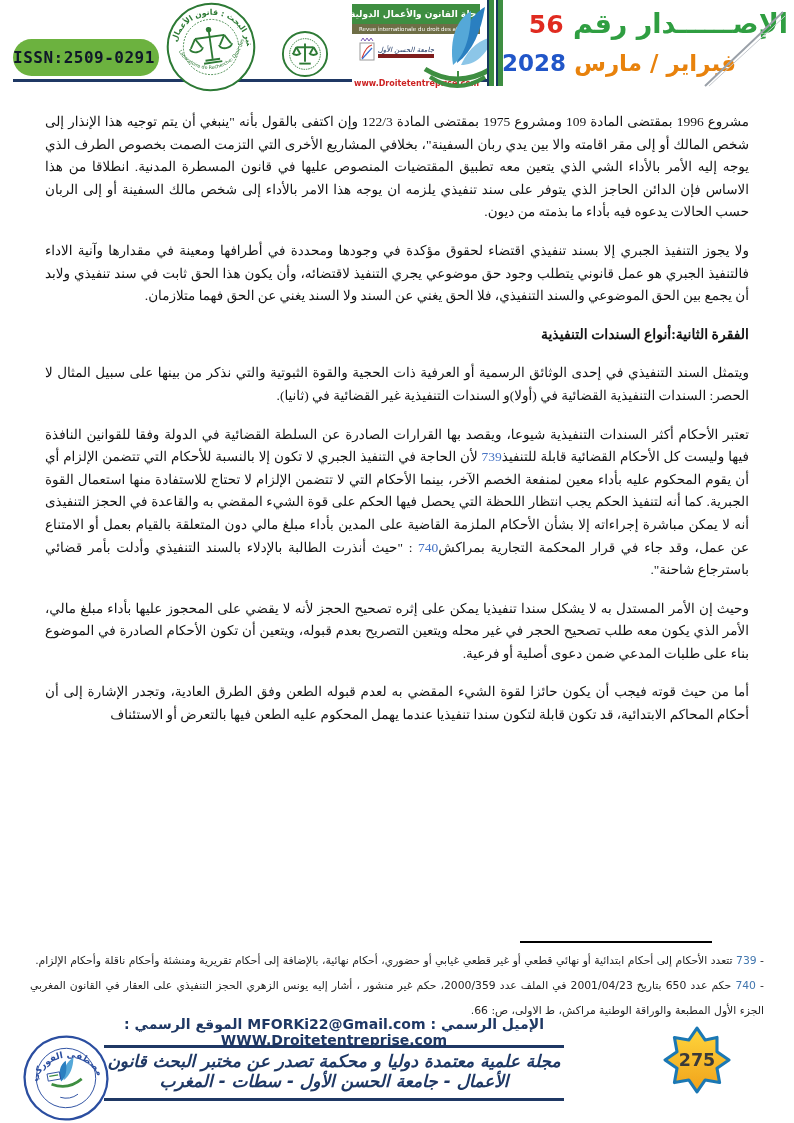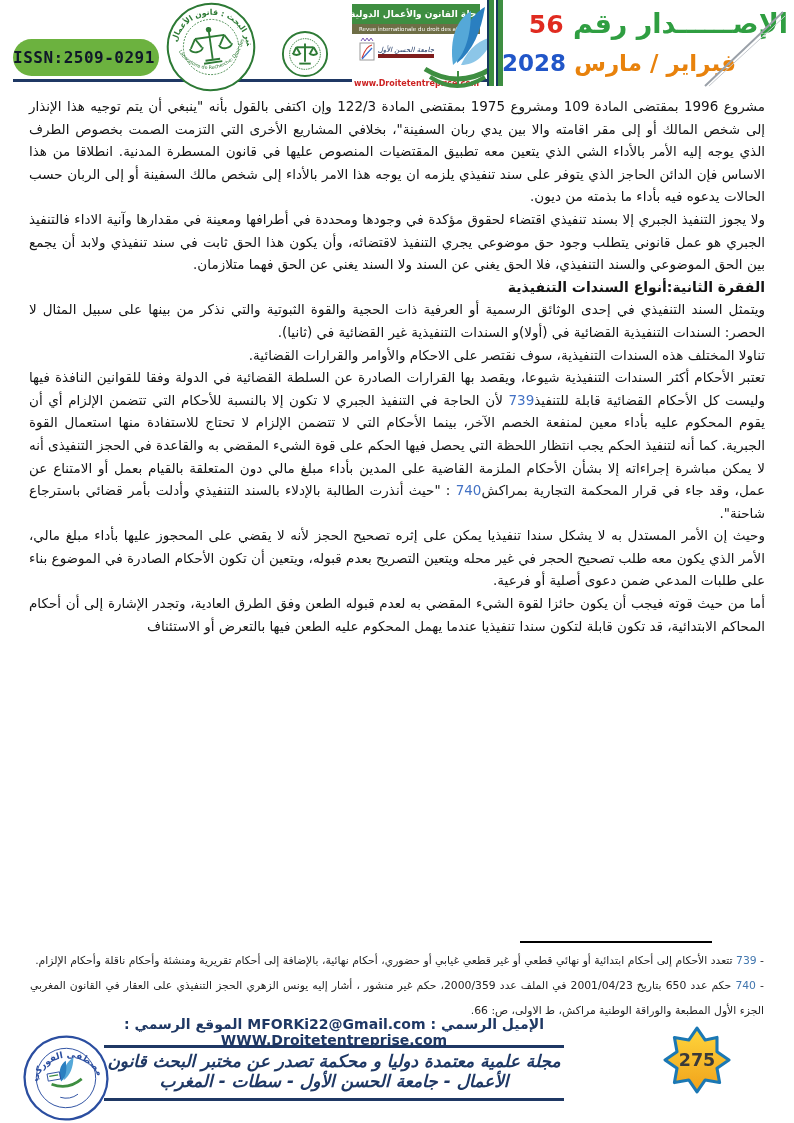--- a/index.html
+++ b/index.html
@@ -33,21 +33,21 @@
   .issue-line{font-size:27px;font-weight:bold;color:#2f9e41;line-height:40px;white-space:nowrap;}
   .issue-line .num{color:#e02b20;font-size:25px;margin-left:28px;}
   .date-line{font-size:23px;font-weight:bold;color:#e8820c;line-height:36px;white-space:nowrap;
              padding-right:52px;}
   .date-line .year{color:#2156c8;}
   .pen{position:absolute;left:695px;top:6px;width:95px;height:82px;}
 
   
   .body-text{position:absolute;top:95px;right:29px;left:29px;direction:rtl;text-align:justify;
              font-size:13.5px;line-height:22.6px;color:#141414;}
-  .body-text p{margin:0;}
+  .body-text p{margin:16px;font-family:Liberation Serif, serif;}
   .h-bold{font-weight:bold;font-size:14px;}
   .h-num{display:inline-block;min-width:12px;}
   .h-tab{display:inline-block;width:38px;}
   .h3-line{margin-right:112px !important;}
   .ref{color:#4472c4;}
 
   
   .fn-sep{position:absolute;top:941px;right:82px;width:192px;height:2px;background:#000;}
   .footnotes{position:absolute;top:948px;right:30px;left:30px;direction:rtl;text-align:justify;
              font-size:10.8px;line-height:25px;color:#222;}
@@ -163,21 +163,20 @@
       <line x1="10" y1="80" x2="88" y2="6" stroke="#9aa0a8" stroke-width="2"></line>
       <line x1="14" y1="80" x2="90" y2="10" stroke="#c4c8cd" stroke-width="1"></line>
     </svg>
   </div>
 
   <div class="body-text">
     <p>مشروع 1996 بمقتضى المادة 109 ومشروع 1975 بمقتضى المادة 122/3 وإن اكتفى بالقول بأنه "ينبغي أن يتم توجيه هذا الإنذار إلى شخص المالك أو إلى مقر اقامته والا بين يدي ربان السفينة"، بخلافي المشاريع الأخرى التي التزمت الصمت بخصوص الطرف الذي يوجه إليه الأمر بالأداء الشي الذي يتعين معه تطبيق المقتضيات المنصوص عليها في قانون المسطرة المدنية. انطلاقا من هذا الاساس فإن الدائن الحاجز الذي يتوفر على سند تنفيذي يلزمه ان يوجه هذا الامر بالأداء إلى شخص مالك السفينة أو إلى الربان حسب الحالات يدعوه فيه بأداء ما بذمته من ديون.</p>
     <p>ولا يجوز التنفيذ الجبري إلا بسند تنفيذي اقتضاء لحقوق مؤكدة في وجودها ومحددة في أطرافها ومعينة في مقدارها وآنية الاداء فالتنفيذ الجبري هو عمل قانوني يتطلب وجود حق موضوعي يجري التنفيذ لاقتضائه، وأن يكون هذا الحق ثابت في سند تنفيذي ولابد أن يجمع بين الحق الموضوعي والسند التنفيذي، فلا الحق يغني عن السند ولا السند يغني عن الحق فهما متلازمان.</p>
     <p class="h-bold">الفقرة الثانية:أنواع السندات التنفيذية</p>
     <p>ويتمثل السند التنفيذي في إحدى الوثائق الرسمية أو العرفية ذات الحجية والقوة الثبوتية والتي نذكر من بينها على سبيل المثال لا الحصر: السندات التنفيذية القضائية في (أولا)و السندات التنفيذية غير القضائية في (ثانيا).</p>
-    <p>تناولا المختلف هذه السندات التنفيذية، سوف نقتصر على الاحكام والأوامر والقرارات القضائية.</p>
     <p><span>تعتبر الأحكام أكثر السندات التنفيذية شيوعا، ويقصد بها القرارات الصادرة عن السلطة القضائية في الدولة وفقا للقوانين النافذة فيها وليست كل الأحكام القضائية قابلة للتنفيذ</span><span class="ref">739</span><span> لأن الحاجة في التنفيذ الجبري لا تكون إلا بالنسبة للأحكام التي تتضمن الإلزام أي أن يقوم المحكوم عليه بأداء معين لمنفعة الخصم الآخر، بينما الأحكام التي لا تتضمن الإلزام لا تحتاج للاستفادة منها استعمال القوة الجبرية. كما أنه لتنفيذ الحكم يجب انتظار اللحظة التي يحصل فيها الحكم على قوة الشيء المقضي به والقاعدة في الحجز التنفيذى أنه لا يمكن مباشرة إجراءاته إلا بشأن الأحكام الملزمة القاضية على المدين بأداء مبلغ مالي دون المتعلقة بالقيام بعمل أو الامتناع عن عمل، وقد جاء في قرار المحكمة التجارية بمراكش</span><span class="ref">740</span><span> : "حيث أنذرت الطالبة بالإدلاء بالسند التنفيذي وأدلت بأمر قضائي باسترجاع شاحنة".</span></p>
     <p>وحيث إن الأمر المستدل به لا يشكل سندا تنفيذيا يمكن على إثره تصحيح الحجز لأنه لا يقضي على المحجوز عليها بأداء مبلغ مالي، الأمر الذي يكون معه طلب تصحيح الحجر في غير محله ويتعين التصريح بعدم قبوله، ويتعين أن تكون الأحكام الصادرة في الموضوع بناء على طلبات المدعي ضمن دعوى أصلية أو فرعية.</p>
     <p>أما من حيث قوته فيجب أن يكون حائزا لقوة الشيء المقضي به لعدم قبوله الطعن وفق الطرق العادية، وتجدر الإشارة إلى أن أحكام المحاكم الابتدائية، قد تكون قابلة لتكون سندا تنفيذيا عندما يهمل المحكوم عليه الطعن فيها بالتعرض أو الاستئناف</p>
   </div>
 
   <div class="fn-sep"></div>
   <div class="footnotes">
     <div><span>- </span><span class="fn-num">739</span><span> تتعدد الأحكام إلى أحكام ابتدائية أو نهائي قطعي أو غير قطعي غيابي أو حضوري، أحكام نهائية، بالإضافة إلى أحكام تقريرية ومنشئة وأحكام ناقلة وأحكام الإلزام.</span></div>
     <div><span>- </span><span class="fn-num">740</span><span> حكم عدد 650 بتاريخ 2001/04/23 في الملف عدد 2000/359، حكم غير منشور ، أشار إليه يونس الزهري الحجز التنفيذي على العقار في القانون المغربي الجزء الأول المطبعة والوراقة الوطنية مراكش، ط الاولى، ص: 66.</span></div>
   </div>

